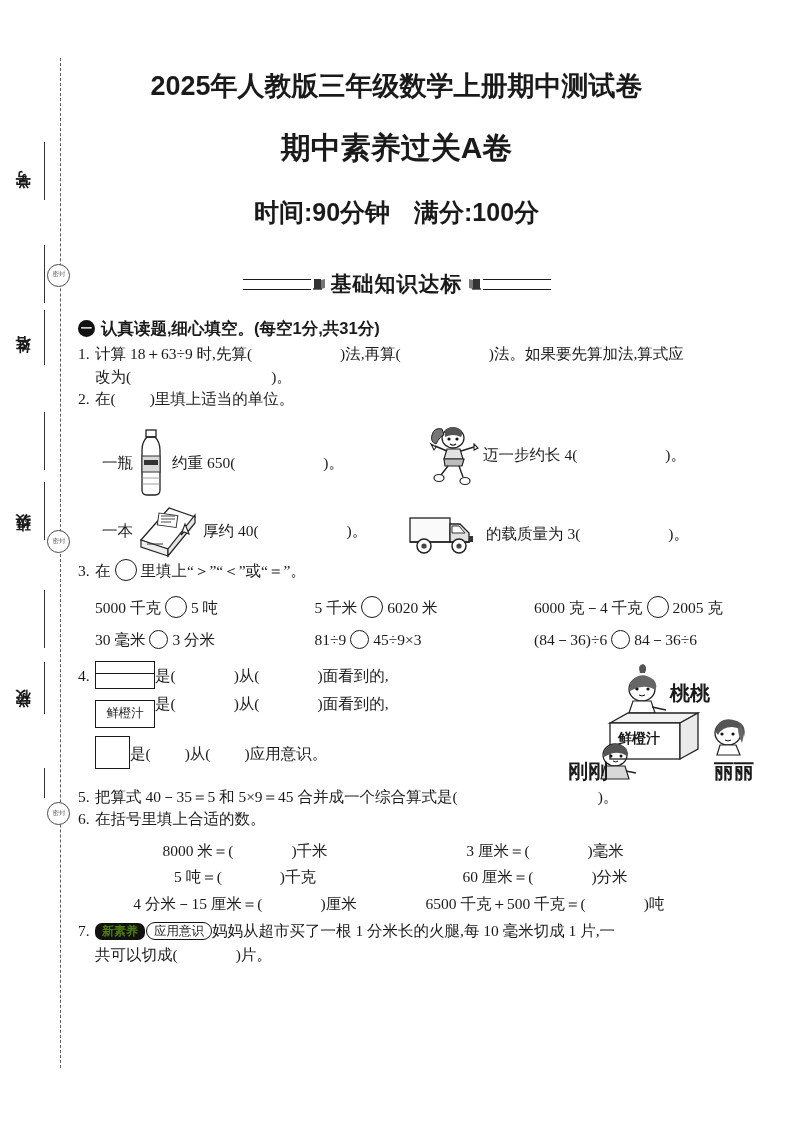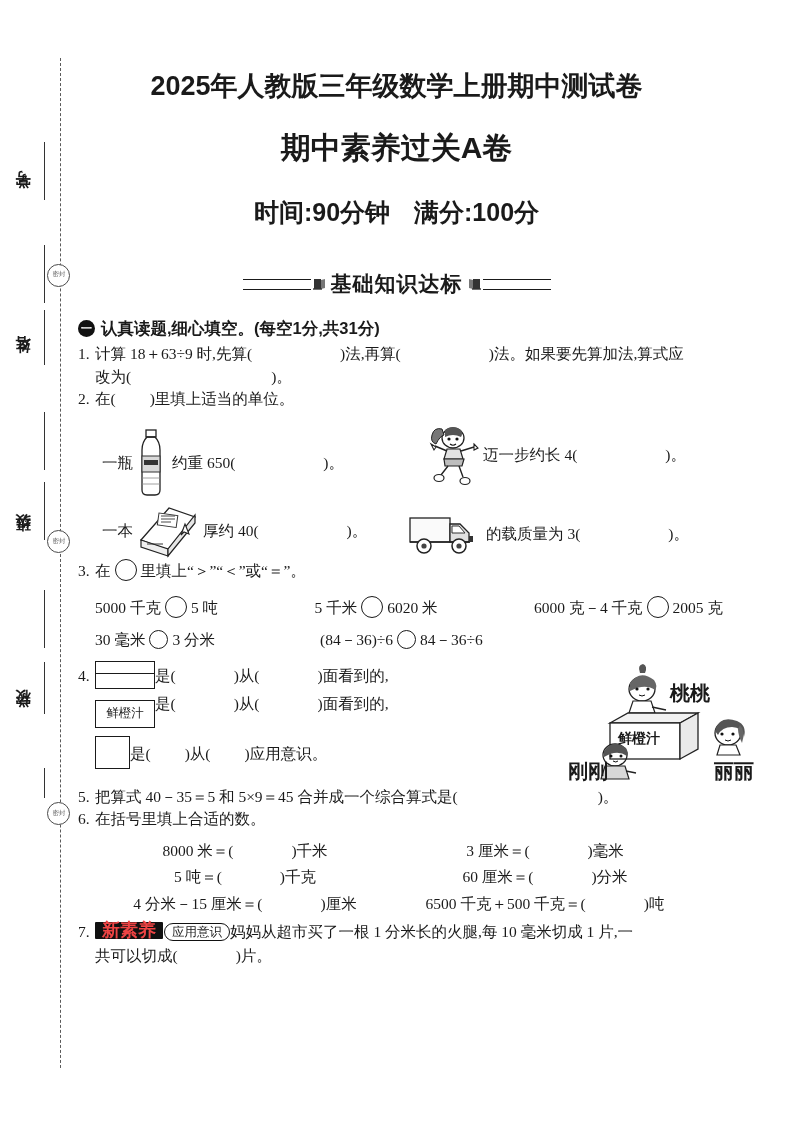--- a/index.html
+++ b/index.html
@@ -230,24 +230,24 @@
   }
 
   
   .q6row { display: flex; margin-bottom: 11px; }
   .q6col { width: 300px; white-space: nowrap; text-align: center; }
 
   
   .badge-solid {
     display: inline-block;
     background: #111;
-    color: #ef4444;
-    border-radius: 1px;
+    color: #4d7c0f;
+    border-radius: 7px;
     padding: 0 7px;
-    font-size: 18px;
+    font-size: 12px;
     line-height: 17px;
     font-family: "Liberation Sans", sans-serif;
     font-weight: bold;
     vertical-align: 1px;
   }
   .badge-out {
     display: inline-block;
     border: 1.2px solid #111;
     border-radius: 9px;
     padding: 0 7px;
@@ -427,20 +427,21 @@
       <div style="height:8px"></div>
 
       <div class="q3row indent">
         <div class="q3col"><span>5000 千克</span><span class="circ"></span><span>5 吨</span></div>
         <div class="q3col"><span>5 千米</span><span class="circ"></span><span>6020 米</span></div>
         <div class="q3col wide"><span>6000 克－4 千克</span><span class="circ"></span><span>2005 克</span></div>
       </div>
 
       <div class="q3row indent">
         <div class="q3col"><span>30 毫米</span><span class="circ circ-sm"></span><span>3 分米</span></div>
+        <div class="q3col"><span>81÷9</span><span class="circ circ-sm"></span><span>45÷9×3</span></div>
         <div class="q3col wide"><span>(84－36)÷6</span><span class="circ circ-sm"></span><span>84－36÷6</span></div>
       </div>
     </div>
 
     <div class="qrow q4wrap" style="">
 
       <div class="line">
         <span class="num">4.</span><span class="shape-a"></span><span>是(</span><span class="blk blk-m"></span><span>)从(</span><span class="blk blk-m"></span><span>)面看到的,</span>
       </div>
 

